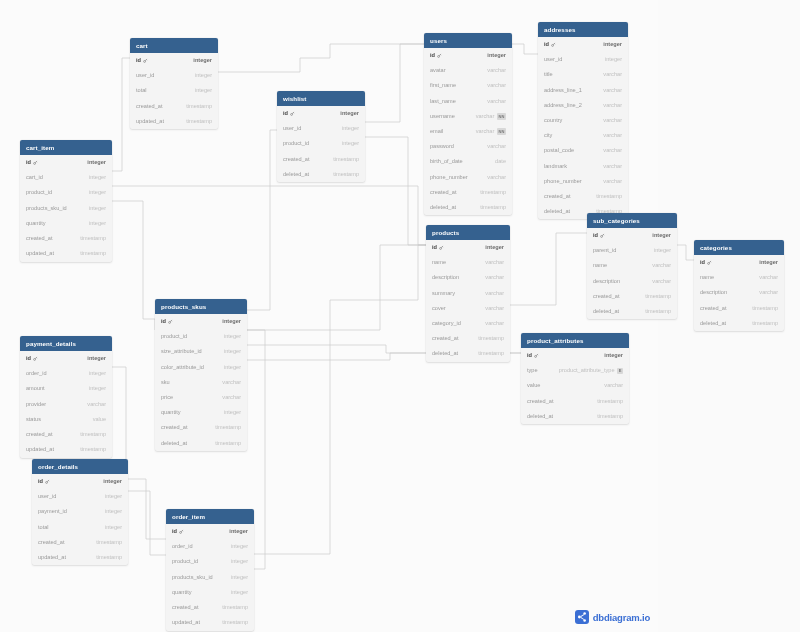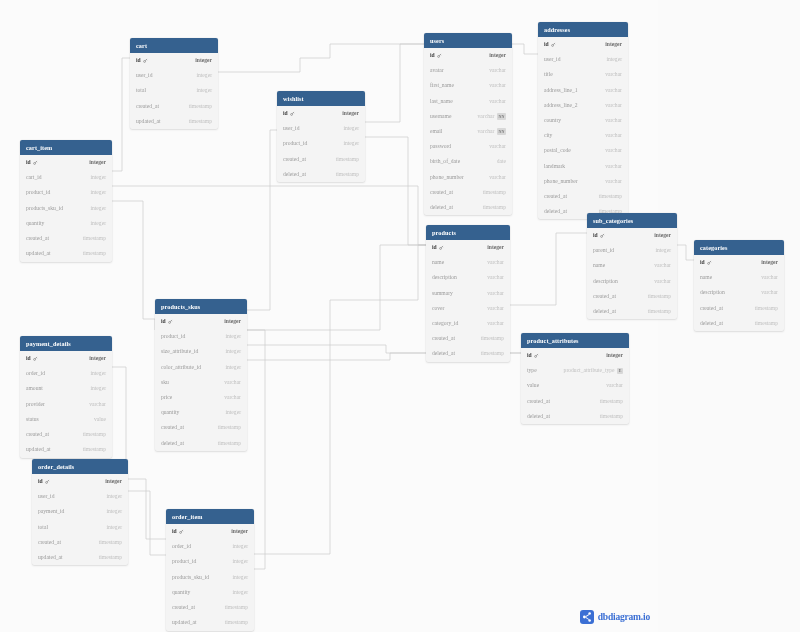--- a/index.html
+++ b/index.html
@@ -6,21 +6,20 @@
   html, body {
     width: 800px; height: 632px;
     background: #fafafa;
     font-family: "Liberation Sans", sans-serif;
     overflow: hidden;
   }
   #canvas {
     position: relative;
     width: 658px; height: 632px;
     background: #fbfbfb;
-    font-family: Liberation Serif, serif;
   }
   #edges {
     position: absolute; left: 0; top: 0;
     width: 800px; height: 632px;
     pointer-events: none;
   }
   .table {
     position: absolute;
     background: #f4f4f4;
     border-radius: 2px;

